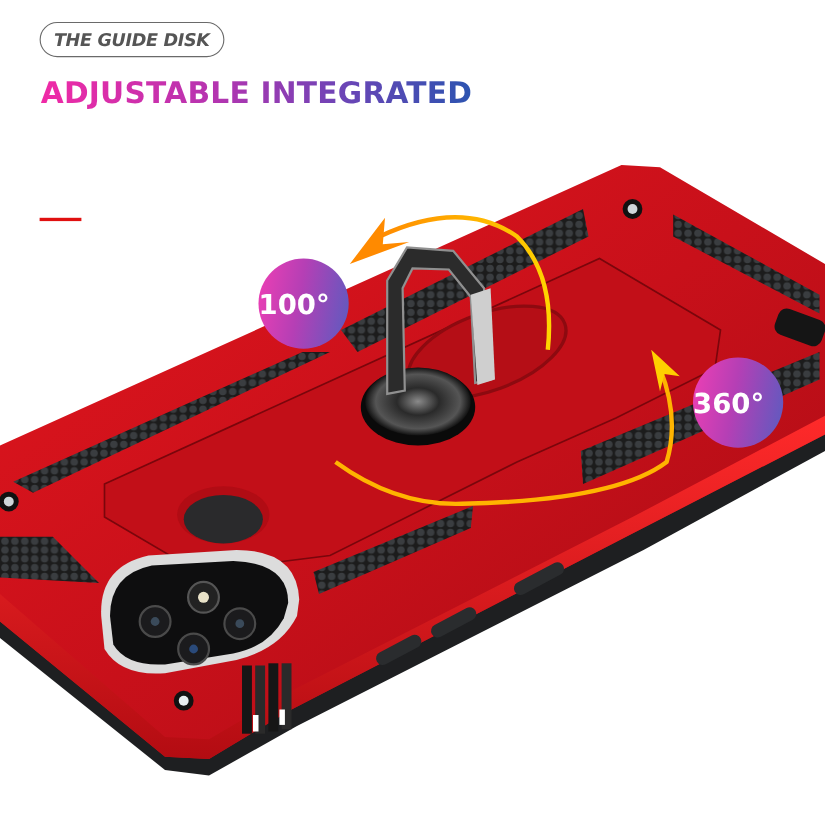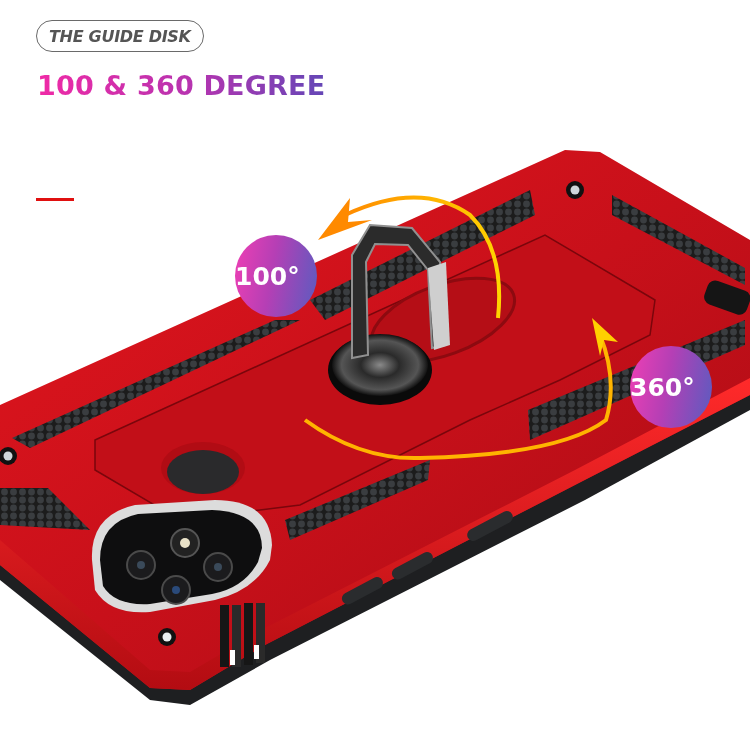--- a/index.html
+++ b/index.html
@@ -21,21 +21,21 @@
   .headline .line.l2 { background-size:395px 100%; }
   .headline .line.l3 { background-size:395px 100%; }
   .underline { position:absolute; left:36px; top:198px; width:38px; height:3px; background:#e01010; }
   .scene { position:absolute; left:0; top:0; width:750px; height:750px; }
   .deg {
     position:absolute; border-radius:50%; display:flex; align-items:center; justify-content:flex-start;
     color:#ffffff; font-family:"DejaVu Sans", sans-serif; font-weight:bold; font-size:25px;
     background:linear-gradient(100deg,#ef3fb4 0%,#b53fb5 45%,#5a5cc0 100%);
   }
   .deg100 { left:235px; top:235px; width:82px; height:82px; }
-  .deg360 { left:630px; top:346px; width:82px; height:82px; }
+  .deg360 { left:630px; top:325px; width:82px; height:82px; }
 </style>
 </head>
 <body>
 
 <svg class="scene" viewBox="0 0 750 750" xmlns="http://www.w3.org/2000/svg">
   <defs>
     <linearGradient id="caseRed" x1="0" y1="0" x2="1" y2="1">
       <stop offset="0" stop-color="#e3161e"></stop>
       <stop offset="0.5" stop-color="#c8101a"></stop>
       <stop offset="1" stop-color="#a80c14"></stop>
@@ -137,21 +137,21 @@
     <path d="M305 420 Q360 460 420 458 Q560 455 606 420 Q618 380 600 335" fill="none" stroke="#ffb400" stroke-width="4"></path>
     <path d="M592 318 L618 342 L604 340 L600 356 Z" fill="#ffd000"></path>
   </g>
 </svg>
 
 <div class="badge">
   <span>THE GUIDE DISK</span>
 </div>
 
 <div class="headline">
-  <span class="line l2">100 &amp; 360 DEGREE</span>
+  <span class="line l1">ADJUSTABLE INTEGRATED</span>
 </div>
 
 <div class="underline"></div>
 
 <div class="deg deg100">
   <span>100°</span>
 </div>
 <div class="deg deg360">
   <span>360°</span>
 </div>

